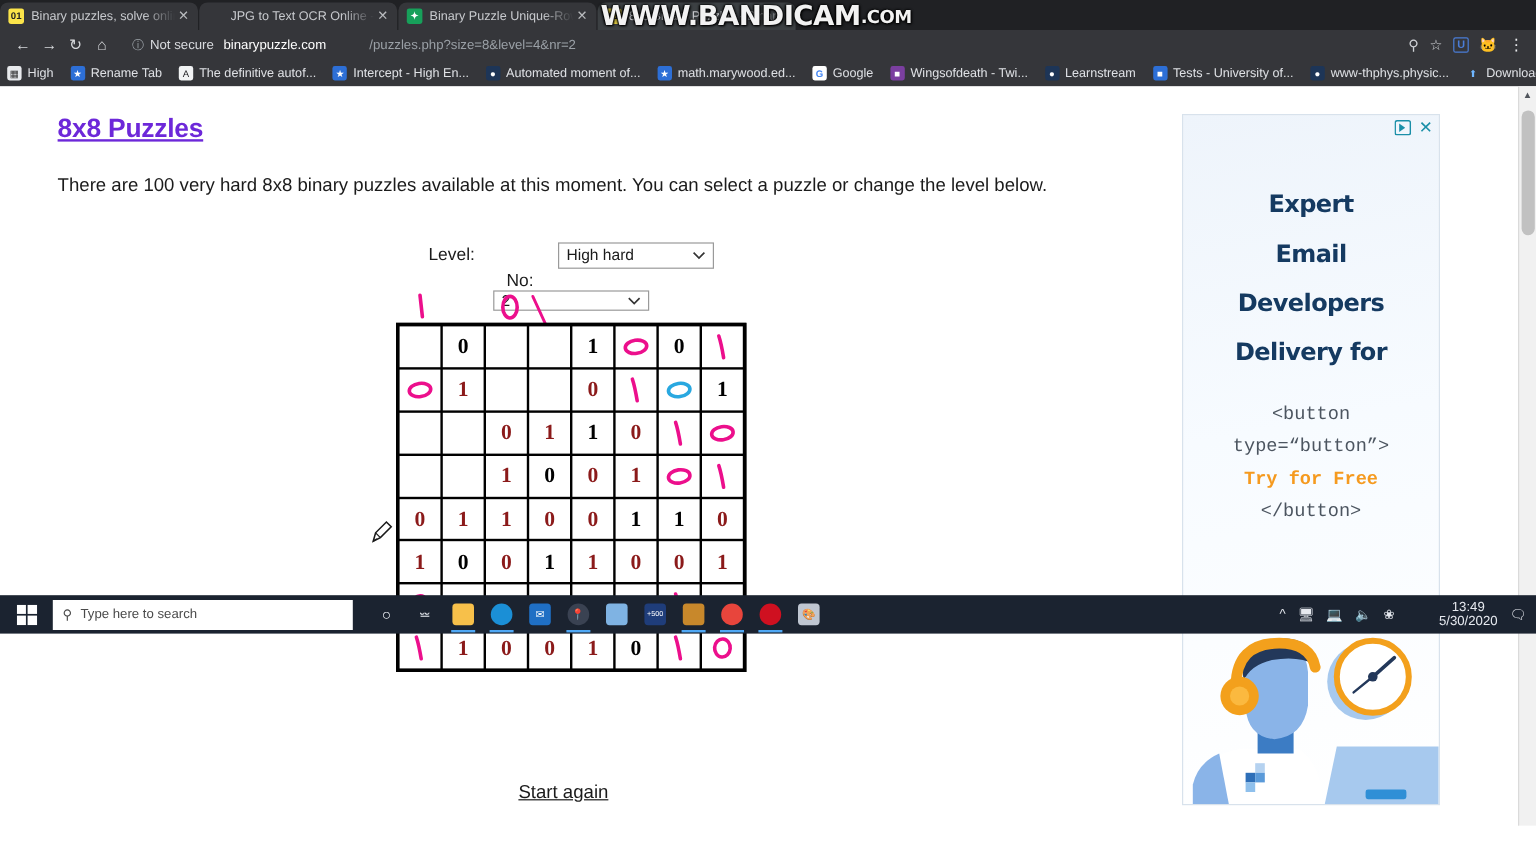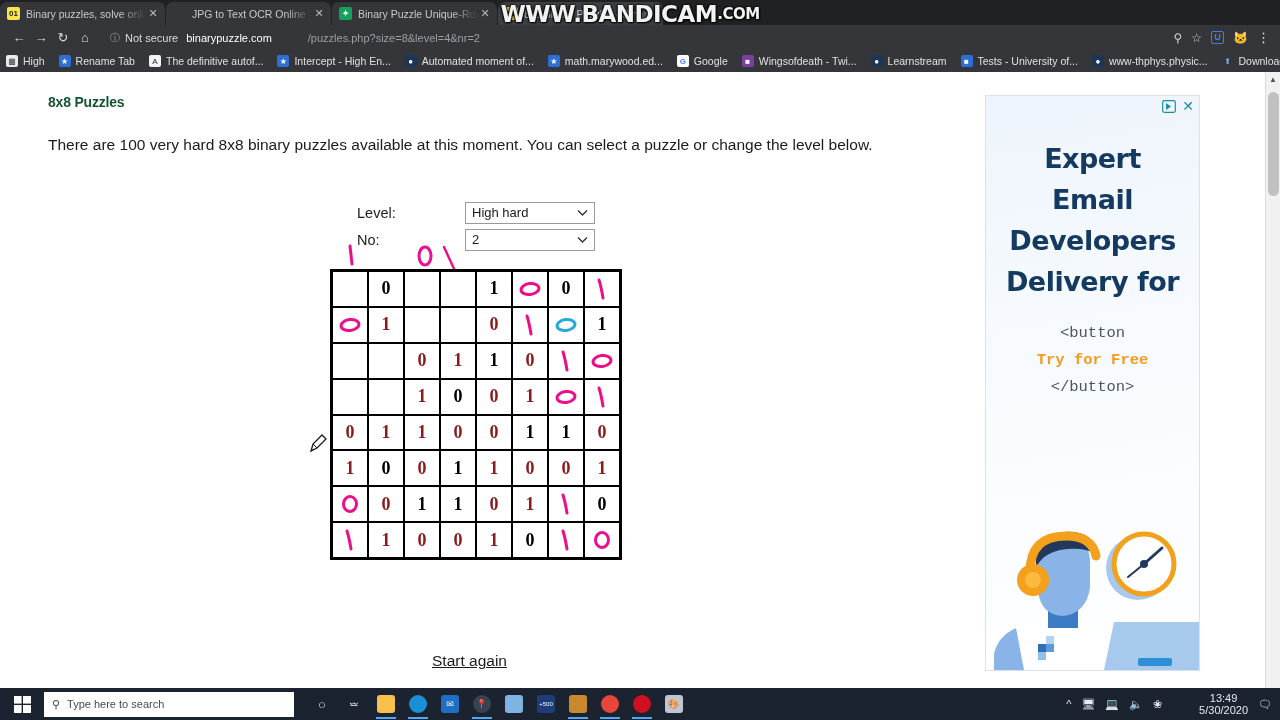--- a/index.html
+++ b/index.html
@@ -2,21 +2,21 @@
 <html><head>
 <meta charset="utf-8">
 <style>
   * { box-sizing: border-box; margin: 0; padding: 0; }
   html, body {
     width: 1280px; height: 720px;
     overflow: hidden;
     font-family: "Liberation Sans", sans-serif;
     background: #ffffff;
   }
-  #screen { position: relative; width: 1280px; height: 720px; padding-left: 38px; }
+  #screen { position: relative; width: 1280px; height: 528px; padding-left: 38px; }
 
   
   .tabstrip {
     position: absolute; top: 0; left: 0; width: 1280px; height: 25px;
     background: #202124;
     display: flex; align-items: flex-end;
   }
   .tab {
     height: 23px; width: 165px;
     background: #35363a; color: #c8cace;
@@ -89,26 +89,26 @@
   .ico-g { background: #fff; color: #4285f4; border-radius: 50%; font-weight: bold; }
   .ico-purple { background: #7b3fa0; color: #fff; }
   .ico-updown { background: transparent; color: #6fb6ff; }
 
   
   .page {
     position: absolute; top: 72px; left: 0; width: 1280px; height: 616px;
     background: #ffffff; overflow: hidden;
   }
   .content { position: absolute; left: 48px; top: 22px; width: 900px; }
-  h1.title { font-size: 14px; font-weight: bold; color: #14532d; letter-spacing: -0.2px; }
+  h1.title { font-size: 22px; font-weight: bold; color: #6d28d9; letter-spacing: -0.2px; text-decoration: underline; }
   p.intro { margin-top: 25px; font-size: 15.5px; color: #1b1b1b; line-height: 20px; width: 862px; }
 
   .controls { position: absolute; left: 357px; top: 127px; }
   .ctrlrow { display: flex; align-items: center; height: 27px; }
-  .ctrlrow + .ctrlrow { margin-top: 0px; }
+  .ctrlrow + .ctrlrow { margin-top: 0px; flex-direction: column; }
   .ctrllabel { width: 108px; font-size: 14.5px; color: #1b1b1b; }
   .selectbox {
     width: 130px; height: 22px; border: 1px solid #9a9a9a; background: #fff;
     display: flex; align-items: center; padding: 0 6px;
     font-size: 13px; color: #1b1b1b;
   }
   .selectbox .selval { flex: 1 1 auto; }
   .selectbox .chev { font-size: 10px; color: #333; }
 
   
@@ -142,22 +142,22 @@
   
   .ad {
     position: absolute; left: 985px; top: 23px; width: 215px; height: 576px;
     background: linear-gradient(170deg, #eef4fb 0%, #f7fbff 45%, #ffffff 100%);
     border: 1px solid #d8e2ec; overflow: hidden;
   }
   .ad-top { height: 20px; display: flex; justify-content: flex-end; align-items: center; gap: 6px; padding-right: 5px; }
   .ad-choices { color: #1a8fa8; font-size: 12px; line-height: 12px; }
   .ad-close { color: #1a8fa8; font-size: 14px; line-height: 12px; }
   .ad-head {
-    margin-top: 22px; text-align: center;
-    font-size: 27px; font-weight: bold; line-height: 41px;
+    margin-top: 34px; text-align: center;
+    font-size: 20px; font-weight: bold; line-height: 41px;
     color: #153a61; letter-spacing: -0.5px;
     font-family: "DejaVu Sans", sans-serif;
   }
   .ad-code {
     margin-top: 18px; text-align: center;
     font-family: "Liberation Mono", monospace; font-size: 15.5px; line-height: 27px;
     color: #4c5560;
   }
   .ad-code .cta { color: #f59a1f; font-weight: bold; }
   .ad-art { position: absolute; left: 0; bottom: 0; width: 213px; height: 150px; }
@@ -533,20 +533,21 @@
         <span class="ad-close">✕</span>
       </div>
       <div class="ad-head">
         <div>Expert</div>
         <div>Email</div>
         <div>Developers</div>
         <div>Delivery for</div>
       </div>
       <div class="ad-code">
         <div>&lt;button</div>
+        <div>type=“button”&gt;</div>
         <div class="cta">Try for Free</div>
         <div>&lt;/button&gt;</div>
       </div>
       <div class="ad-art">
         <svg width="213" height="150" viewBox="0 0 213 150">
 
           <circle cx="152" cy="48" r="32" fill="#a7c9ee"></circle>
           <circle cx="158" cy="44" r="30" fill="#fff" stroke="#f3a01c" stroke-width="5"></circle>
           <circle cx="158" cy="44" r="4" fill="#23385a"></circle>
           <path d="M158 44 L176 28" stroke="#23385a" stroke-width="3" stroke-linecap="round"></path>

